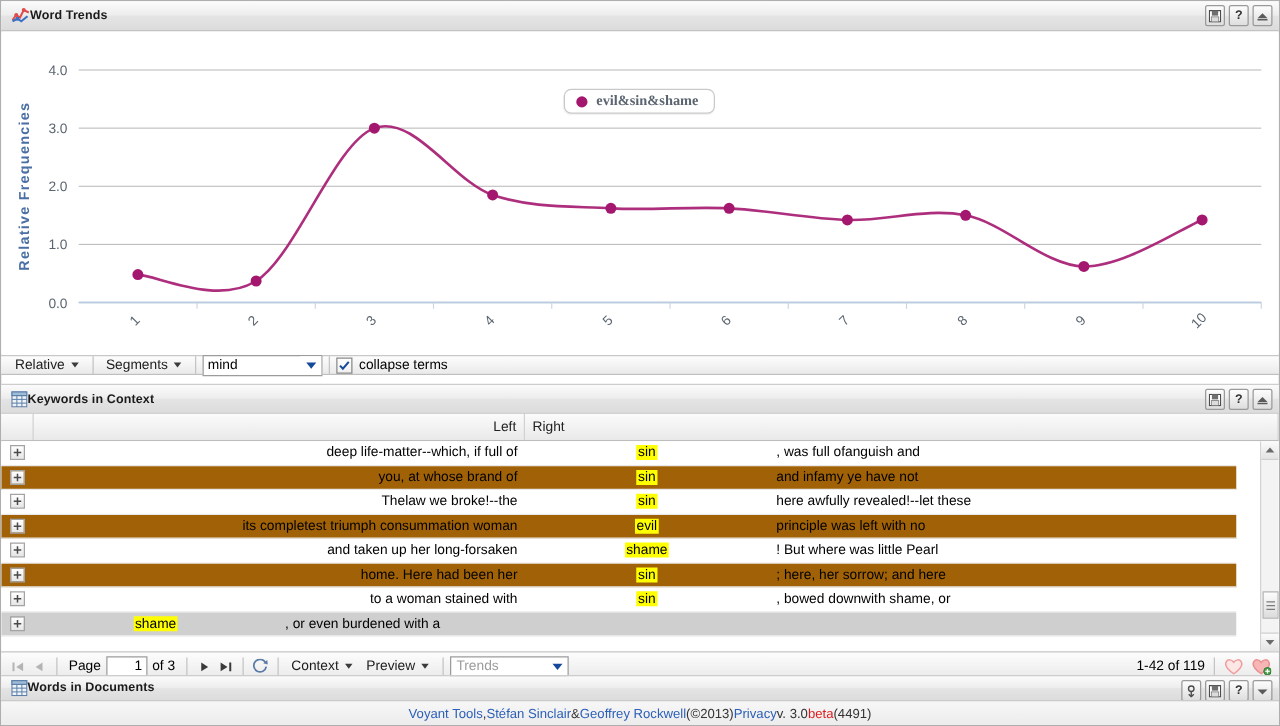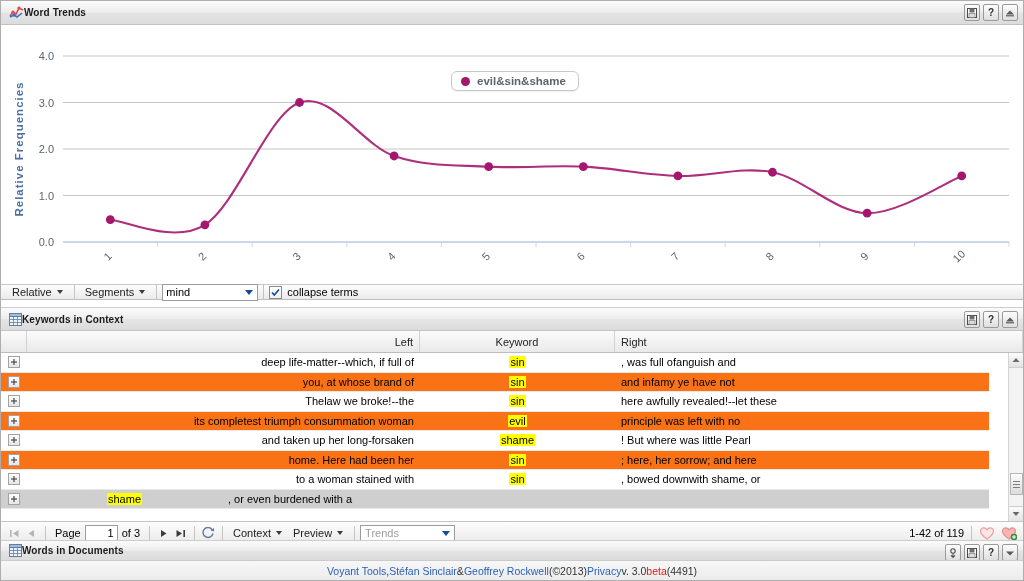--- a/index.html
+++ b/index.html
@@ -57,20 +57,21 @@
   #chart-svg { display: block; }
   .legend-box {
     position: absolute;
     left: 450px; top: 45px;
     border: 1px solid #c9c9c9;
     border-radius: 6px;
     background: #fff;
     padding: 3px 12px 3px 9px;
     display: flex; align-items: center; gap: 7px;
     box-shadow: 0 1px 1px rgba(0,0,0,.06);
+    font-family: Liberation Serif, serif;
   }
   .legend-dot {
     width: 9px; height: 9px; border-radius: 50%;
     background: #a4176f;
     display: block;
   }
   .legend-label {
     font-size: 11.5px;
     color: #5b6570;
     font-weight: bold;
@@ -171,21 +172,21 @@
   }
   .grid-rows { width: 988px; }
   .grid-row {
     display: flex;
     height: 19.5px;
     align-items: center;
     border-bottom: 1px solid #e9e9e9;
     font-size: 11px;
     background: #fff;
   }
-  .grid-row.alt { background: #f97316; }
+  .grid-row.alt { background: #a16207; }
   .grid-row.selected { background: #cfcfcf; }
   .gr-expander {
     width: 26px; flex: 0 0 26px;
     display: flex; align-items: center; justify-content: center;
   }
   .plus-btn {
     width: 12px; height: 12px;
     border: 1px solid #a3a3a3;
     background: linear-gradient(to bottom,#ffffff,#e6e6e6);
     display: flex; align-items: center; justify-content: center;
@@ -428,21 +429,20 @@
             <polygon points="5,1.5 9,5.5 1,5.5" fill="#5a5a5a"></polygon>
             <rect x="1" y="6.2" width="8" height="1.2" fill="#5a5a5a"></rect>
           </svg>
         </div>
       </div>
     </div>
 
     <div class="grid-head">
       <div class="gh-cell gh-expander"></div>
       <div class="gh-cell gh-left">Left</div>
-      <div class="gh-cell gh-key">Keyword</div>
       <div class="gh-cell gh-right">Right</div>
     </div>
 
     <div class="grid-body">
       <div class="grid-rows" id="kwic-rows">
           <div class="grid-row">
             <div class="gr-expander">
               <div class="plus-btn">
                 <svg width="8" height="8" viewBox="0 0 8 8">
                   <rect x="3.4" y="1" width="1.2" height="6" fill="#4a4a4a"></rect>

